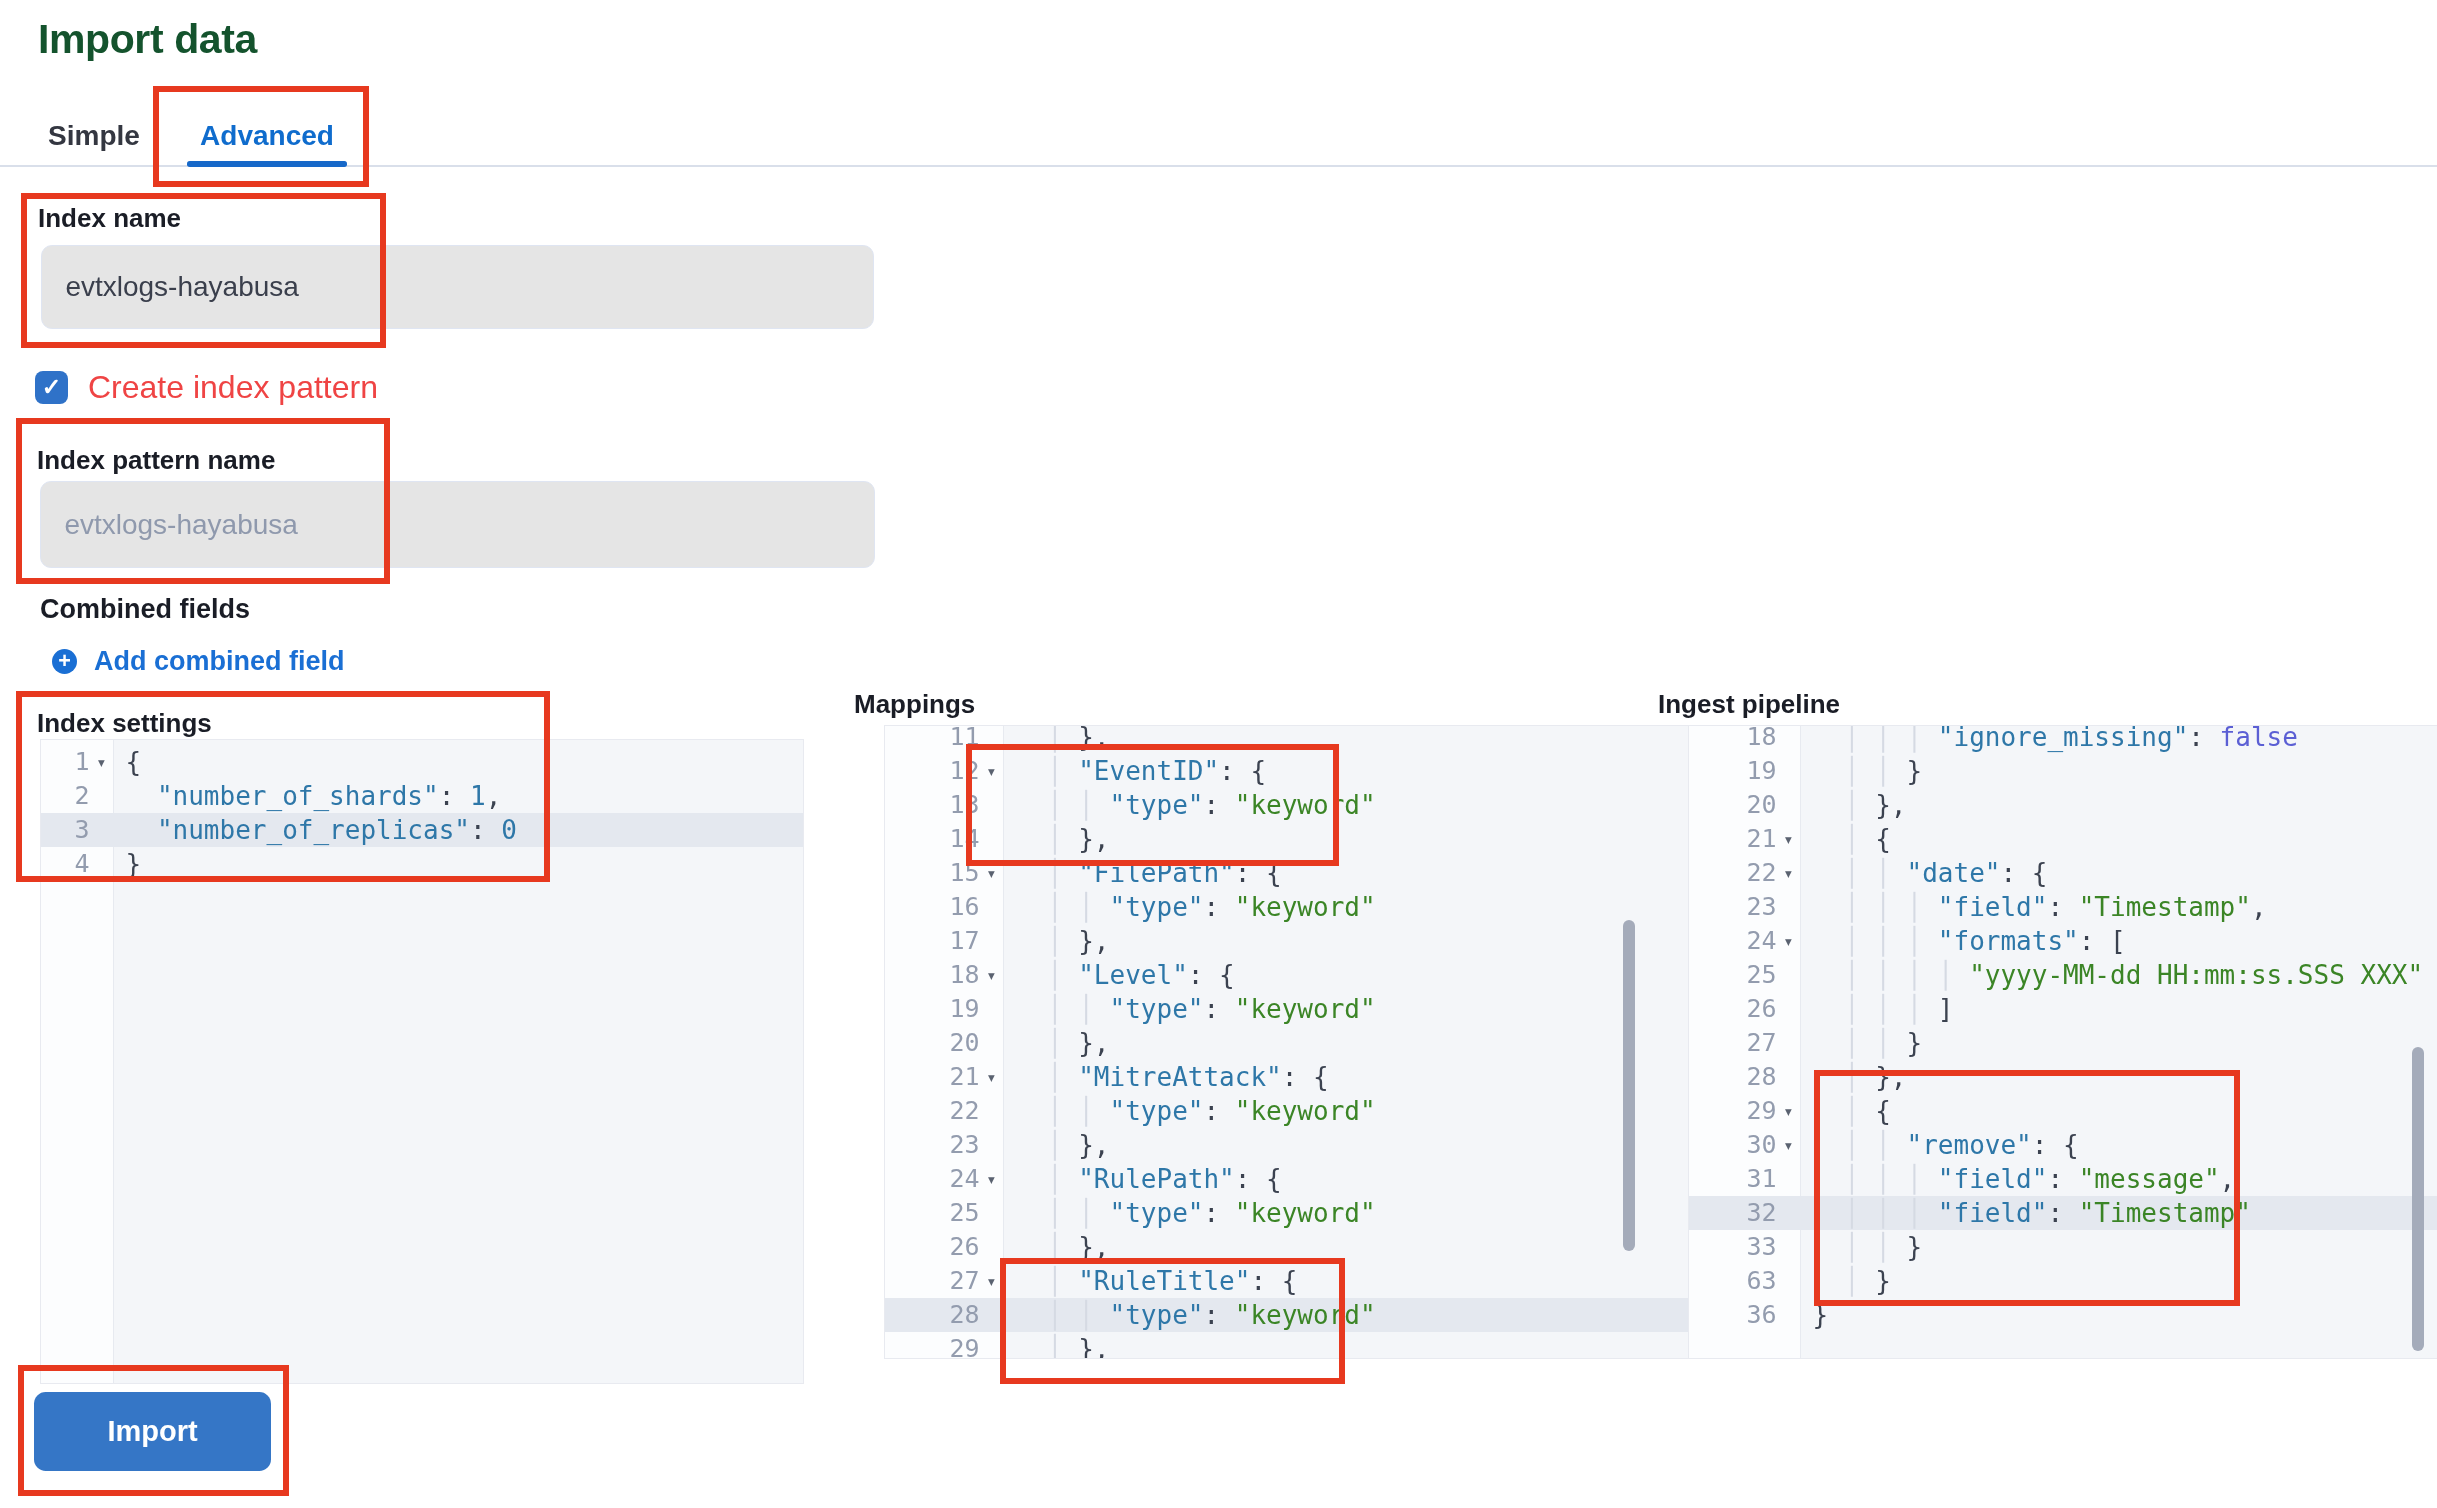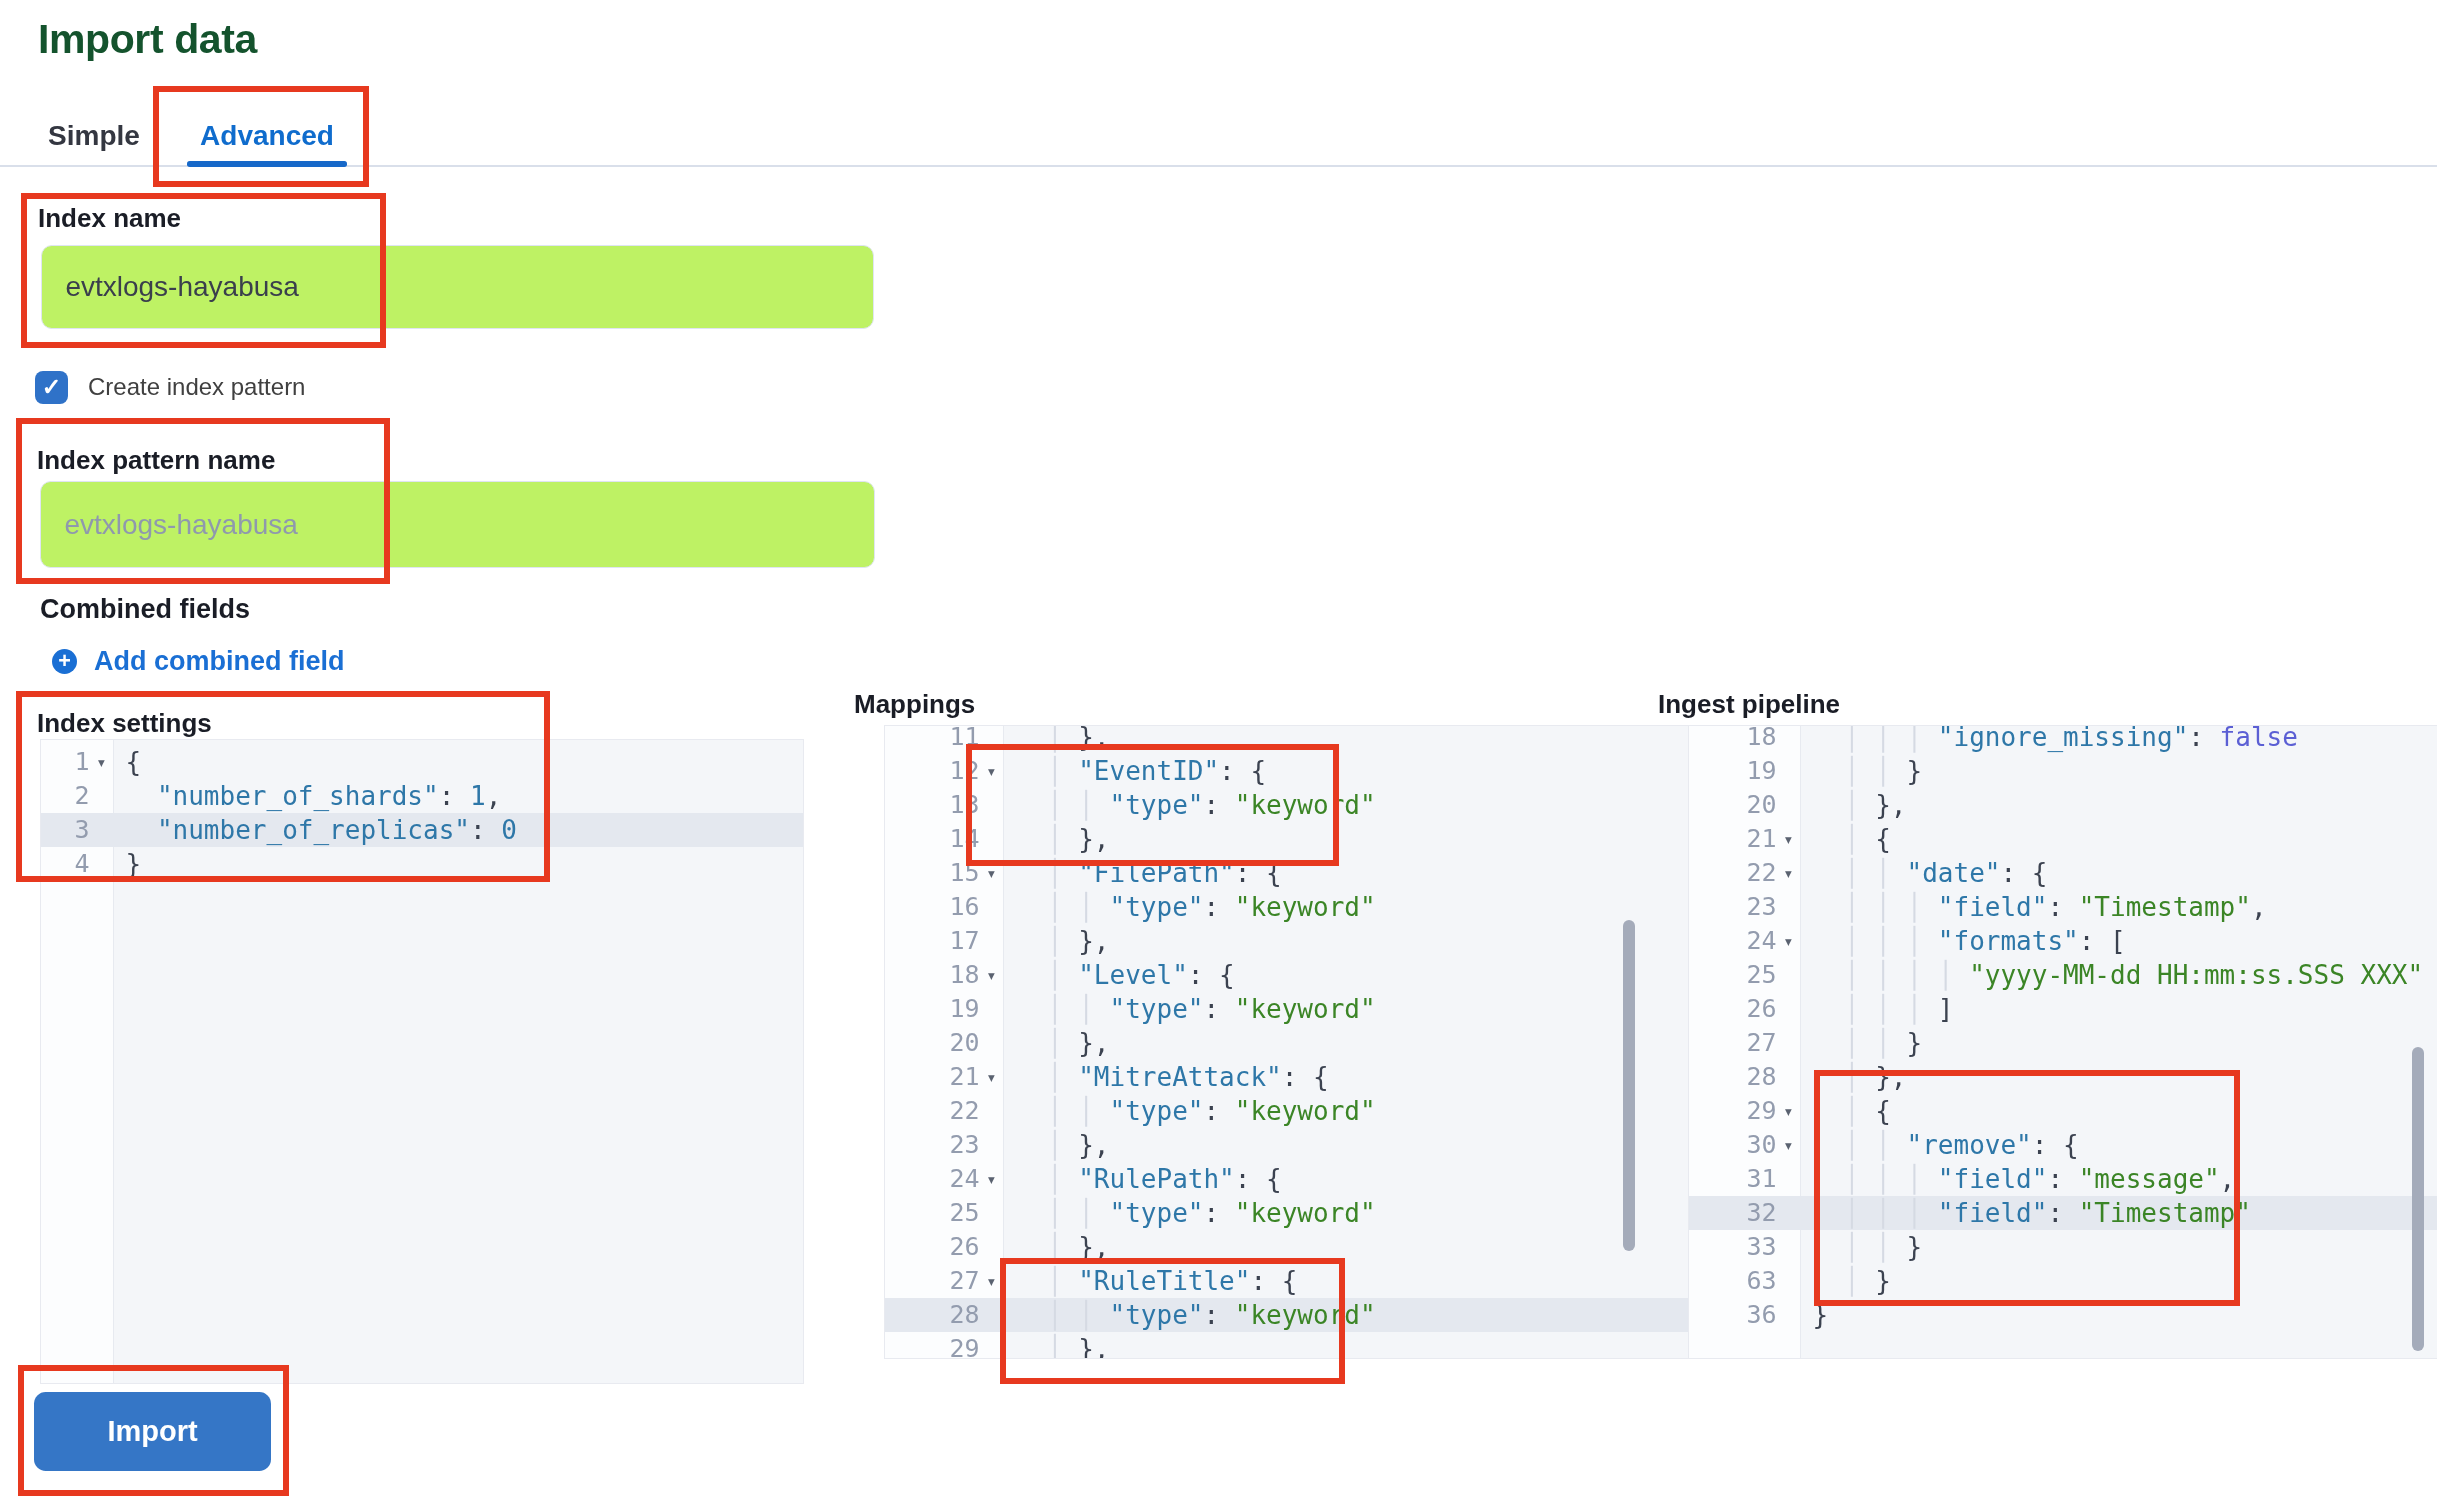--- a/index.html
+++ b/index.html
@@ -13,30 +13,30 @@
   .tab{position:absolute;top:0;height:59px;font-size:28px;font-weight:bold;display:flex;align-items:center;justify-content:center;cursor:pointer;}
   .tab-simple{left:40px;width:108px;color:#343741;}
   .tab-advanced{left:187px;width:160px;color:#0f6ccd;}
   .tab-underline{position:absolute;left:187px;top:161px;width:160px;height:6.3px;background:#1668c9;border-radius:2.7px;}
 
   
   .field-label{position:absolute;font-size:26px;font-weight:bold;color:#1a1d26;}
   .lbl-index-name{left:38px;top:203px;}
   .lbl-index-pattern{left:37px;top:445px;}
   .lbl-combined{left:40px;top:594px;font-size:27px;}
-  .text-input{position:absolute;box-sizing:border-box;background:#bef264;border:1.8px solid #dfe5f2;border-radius:10.8px;
+  .text-input{position:absolute;box-sizing:border-box;background:#e5e5e5;border:1.8px solid #dfe5f2;border-radius:10.8px;
               font-family:"Liberation Sans", sans-serif;font-size:28px;color:#3a3f4c;padding:0 23.4px;outline:none;}
   .text-input::placeholder{color:#8f99ad;opacity:1;}
   .inp1{left:41px;top:245px;width:833px;height:84px;}
   .inp2{left:40px;top:481px;width:835px;height:87px;}
 
   .checkbox-row{position:absolute;left:35px;top:369px;height:36px;display:flex;align-items:center;}
   .checkbox{width:33px;height:33px;background:#2f72c8;border-radius:8px;display:flex;align-items:center;justify-content:center;
             color:#fff;font-size:23.4px;font-weight:bold;cursor:pointer;}
-  .checkbox-label{margin-left:20px;font-size:24px;color:#404040;}
+  .checkbox-label{margin-left:20px;font-size:32px;color:#ef4444;}
 
   .add-link-row{position:absolute;left:52px;top:645px;height:32px;display:flex;align-items:center;cursor:pointer;}
   .plus-icon{width:25px;height:25px;border-radius:50%;background:#1a6fd4;color:#fff;display:flex;align-items:center;justify-content:center;
              font-size:21.6px;font-weight:bold;line-height:1;}
   .add-link-text{margin-left:17px;font-size:27px;font-weight:600;color:#1a6fd4;}
 
   
   .ed-label{position:absolute;font-size:26px;font-weight:bold;color:#1a1d26;}
   .ed-label-1{left:37px;top:708px;}
   .ed-label-2{left:854px;top:689px;}

